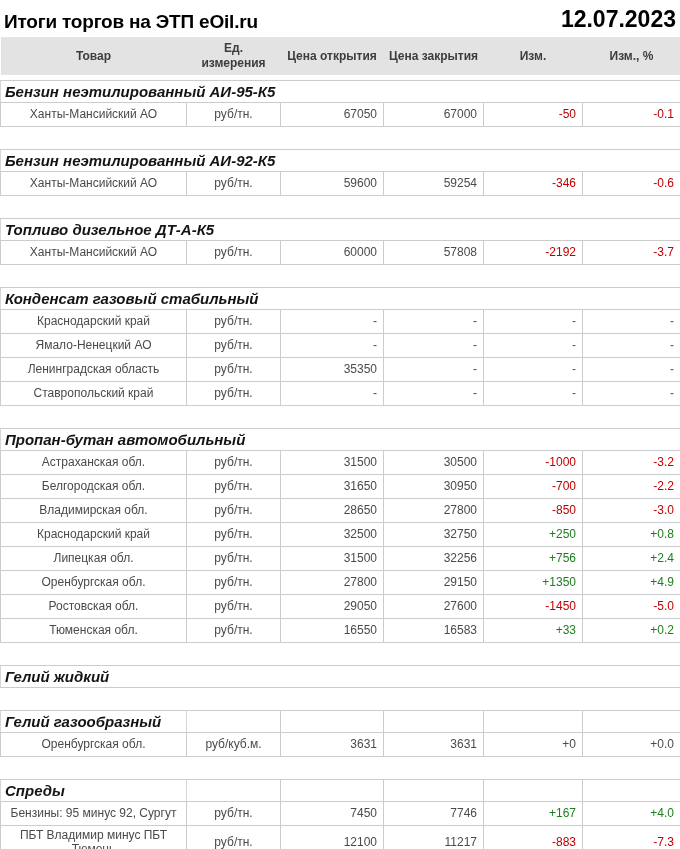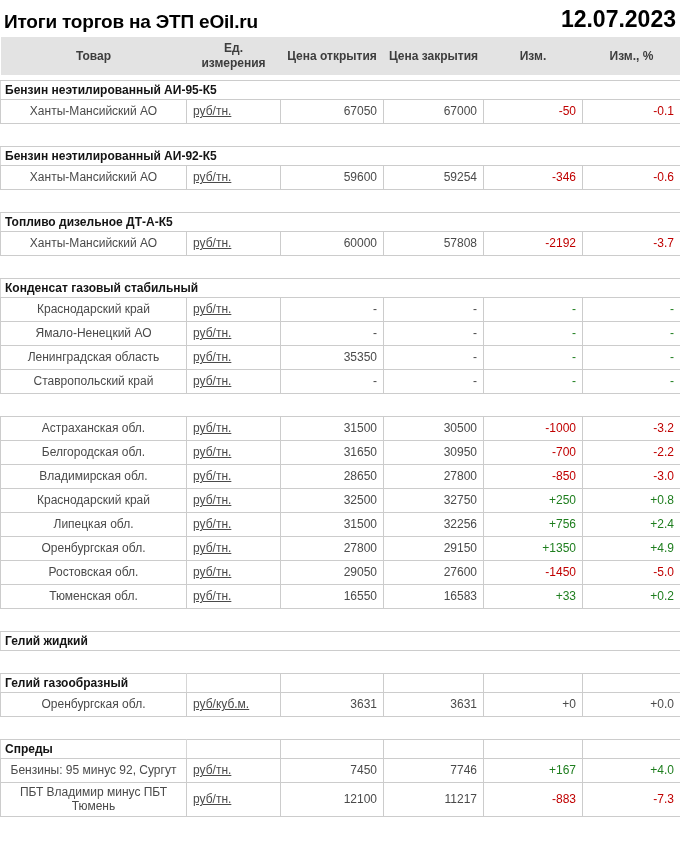--- a/index.html
+++ b/index.html
@@ -15,30 +15,30 @@
   col.c1{width:186px} col.c2{width:94px} col.c3{width:103px}
   col.c4{width:100px} col.c5{width:99px} col.c6{width:98px}
 
   thead th { background:#e3e3e3; font-size:12px; font-weight:bold; color:#3d3d3d;
              text-align:center; vertical-align:middle; height:34px; padding:2px 4px;
              border:none; line-height:1.25; }
 
   tr.spacer td { height:20px; border:none; background:#fff; }
   tr.spacer.first td { height:3px; }
 
-  td.stitle { font-size:12px; font-weight:bold; color:#141414; padding:2px 4px;
+  td.stitle { font-size:15px; font-weight:bold; color:#141414; padding:2px 4px;
               border-top:1px solid #cccccc; border-bottom:1px solid #cccccc;
               border-left:1px solid #d6d6d6; border-right:1px solid #d6d6d6;
-              white-space:nowrap; overflow:visible; }
+              white-space:nowrap; overflow:visible;font-style:italic; }
   td.scell  { border:1px solid #cccccc; }
 
   tr.data td { border:1px solid #cccccc; font-size:12px; color:#4a4a4a;
                padding:2px 6px; height:19px; vertical-align:middle; line-height:1.2; }
   td.c-name { text-align:center; }
-  td.c-unit { text-align:left;text-decoration:underline; }
+  td.c-unit { text-align:center; }
   td.c-num  { text-align:right; }
   td.chg.neg  { color:#c00000; }
   td.chg.pos  { color:#1e7e1e; }
   td.chg.zero { color:#4a4a4a; }
 </style>
 </head>
 <body>
 
 <div class="page">
 
@@ -143,20 +143,23 @@
           <td class="c-name">Ставропольский край</td>
           <td class="c-unit">руб/тн.</td>
           <td class="c-num">-</td>
           <td class="c-num">-</td>
           <td class="c-num chg pos">-</td>
           <td class="c-num chg pos">-</td>
         </tr>
         <tr class="spacer">
           <td colspan="6"></td>
         </tr>
+        <tr class="section">
+          <td class="stitle" colspan="6">Пропан-бутан автомобильный</td>
+        </tr>
         <tr class="data">
           <td class="c-name">Астраханская обл.</td>
           <td class="c-unit">руб/тн.</td>
           <td class="c-num">31500</td>
           <td class="c-num">30500</td>
           <td class="c-num chg neg">-1000</td>
           <td class="c-num chg neg">-3.2</td>
         </tr>
         <tr class="data">
           <td class="c-name">Белгородская обл.</td>

